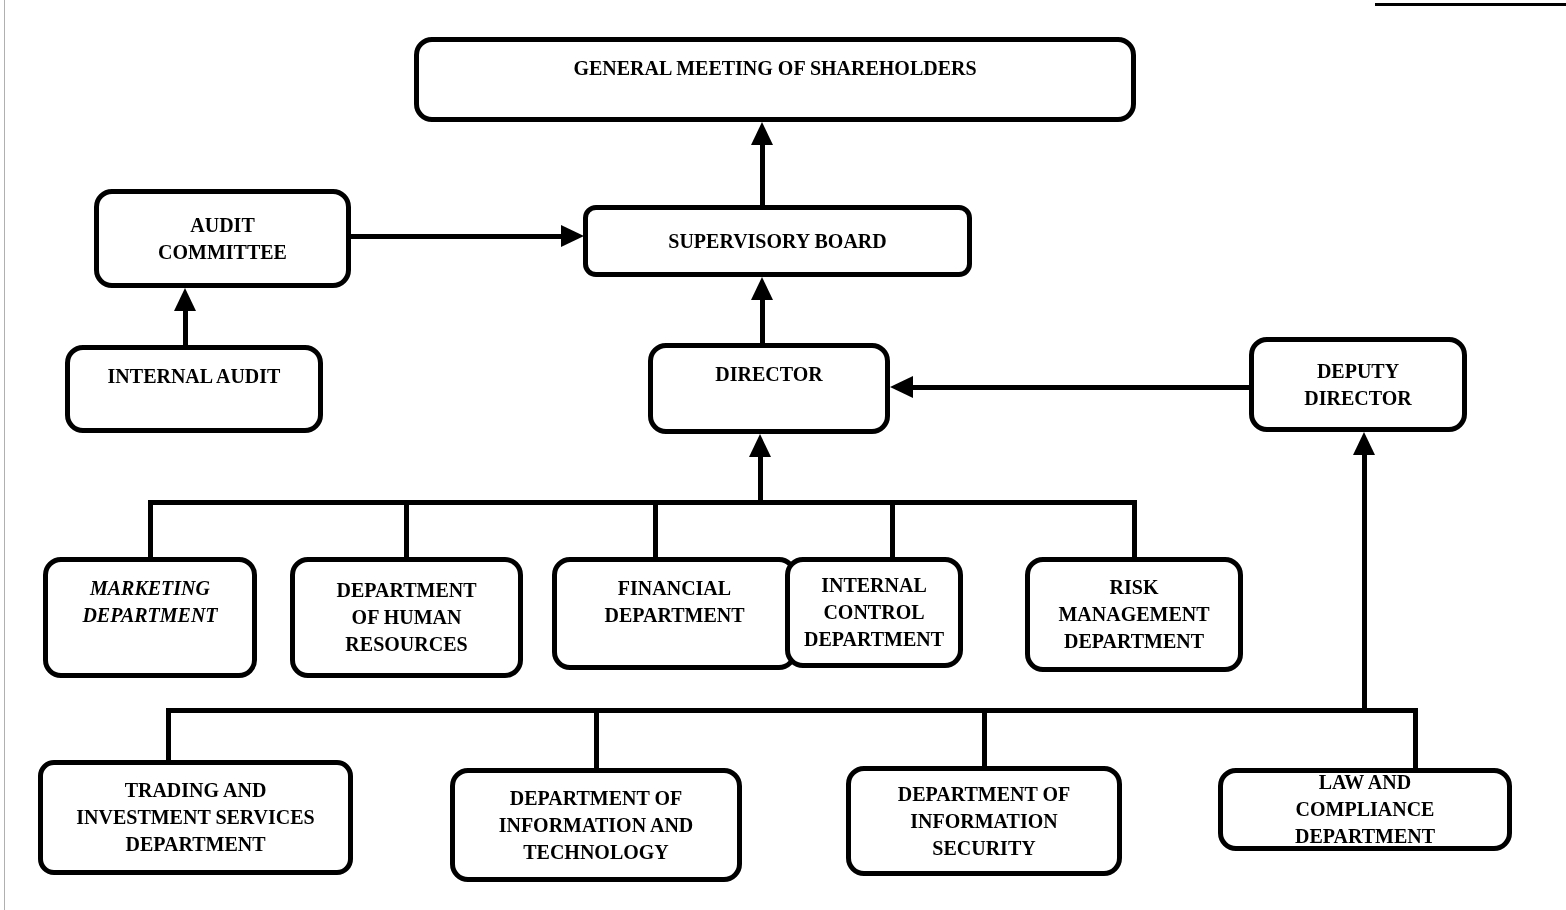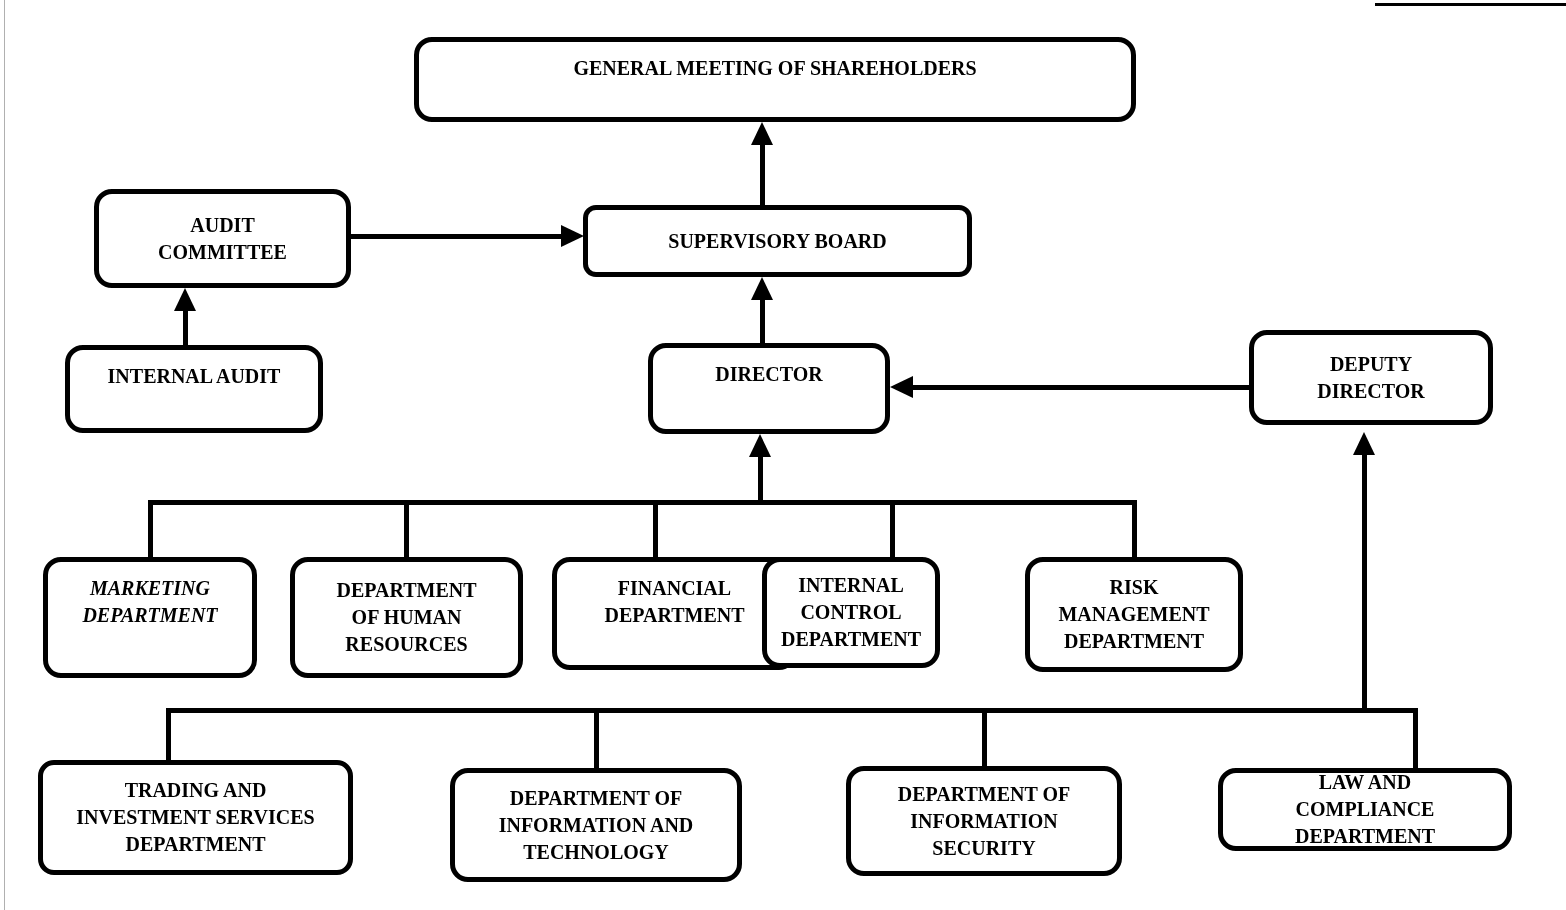--- a/index.html
+++ b/index.html
@@ -91,34 +91,34 @@
 
   <div class="box" style="left:63px; top:189px; width:257px; height:99px;margin-left:31px;">AUDIT
 COMMITTEE</div>
 
   <div class="box" style="left:583px; top:205px; width:389px; height:72px;border-radius:13px;">SUPERVISORY BOARD</div>
 
   <div class="box align-top" style="left:65px; top:345px; width:258px; height:88px;">INTERNAL AUDIT</div>
 
   <div class="box align-top" style="left:648px; top:343px; width:242px; height:91px;">DIRECTOR</div>
 
-  <div class="box" style="left:1249px; top:330px; width:244px; height:95px;">DEPUTY
+  <div class="box" style="left:1249px; top:337px; width:218px; height:95px;">DEPUTY
 DIRECTOR</div>
 
   <div class="box align-top" style="left:43px; top:557px; width:214px; height:121px;font-style:italic;">MARKETING
 DEPARTMENT</div>
 
   <div class="box" style="left:290px; top:557px; width:233px; height:121px;">DEPARTMENT
 OF HUMAN
 RESOURCES</div>
 
   <div class="box align-top" style="left:552px; top:557px; width:245px; height:113px;">FINANCIAL
 DEPARTMENT</div>
 
-  <div class="box" style="left:762px; top:557px; width:178px; height:111px;">INTERNAL
+  <div class="box" style="left:785px; top:557px; width:178px; height:111px;">INTERNAL
 CONTROL
 DEPARTMENT</div>
 
   <div class="box" style="left:1025px; top:557px; width:218px; height:115px;">RISK
 MANAGEMENT
 DEPARTMENT</div>
 
   <div class="box" style="left:38px; top:760px; width:315px; height:115px;border-radius:16px;">TRADING AND
 INVESTMENT SERVICES
 DEPARTMENT</div>

